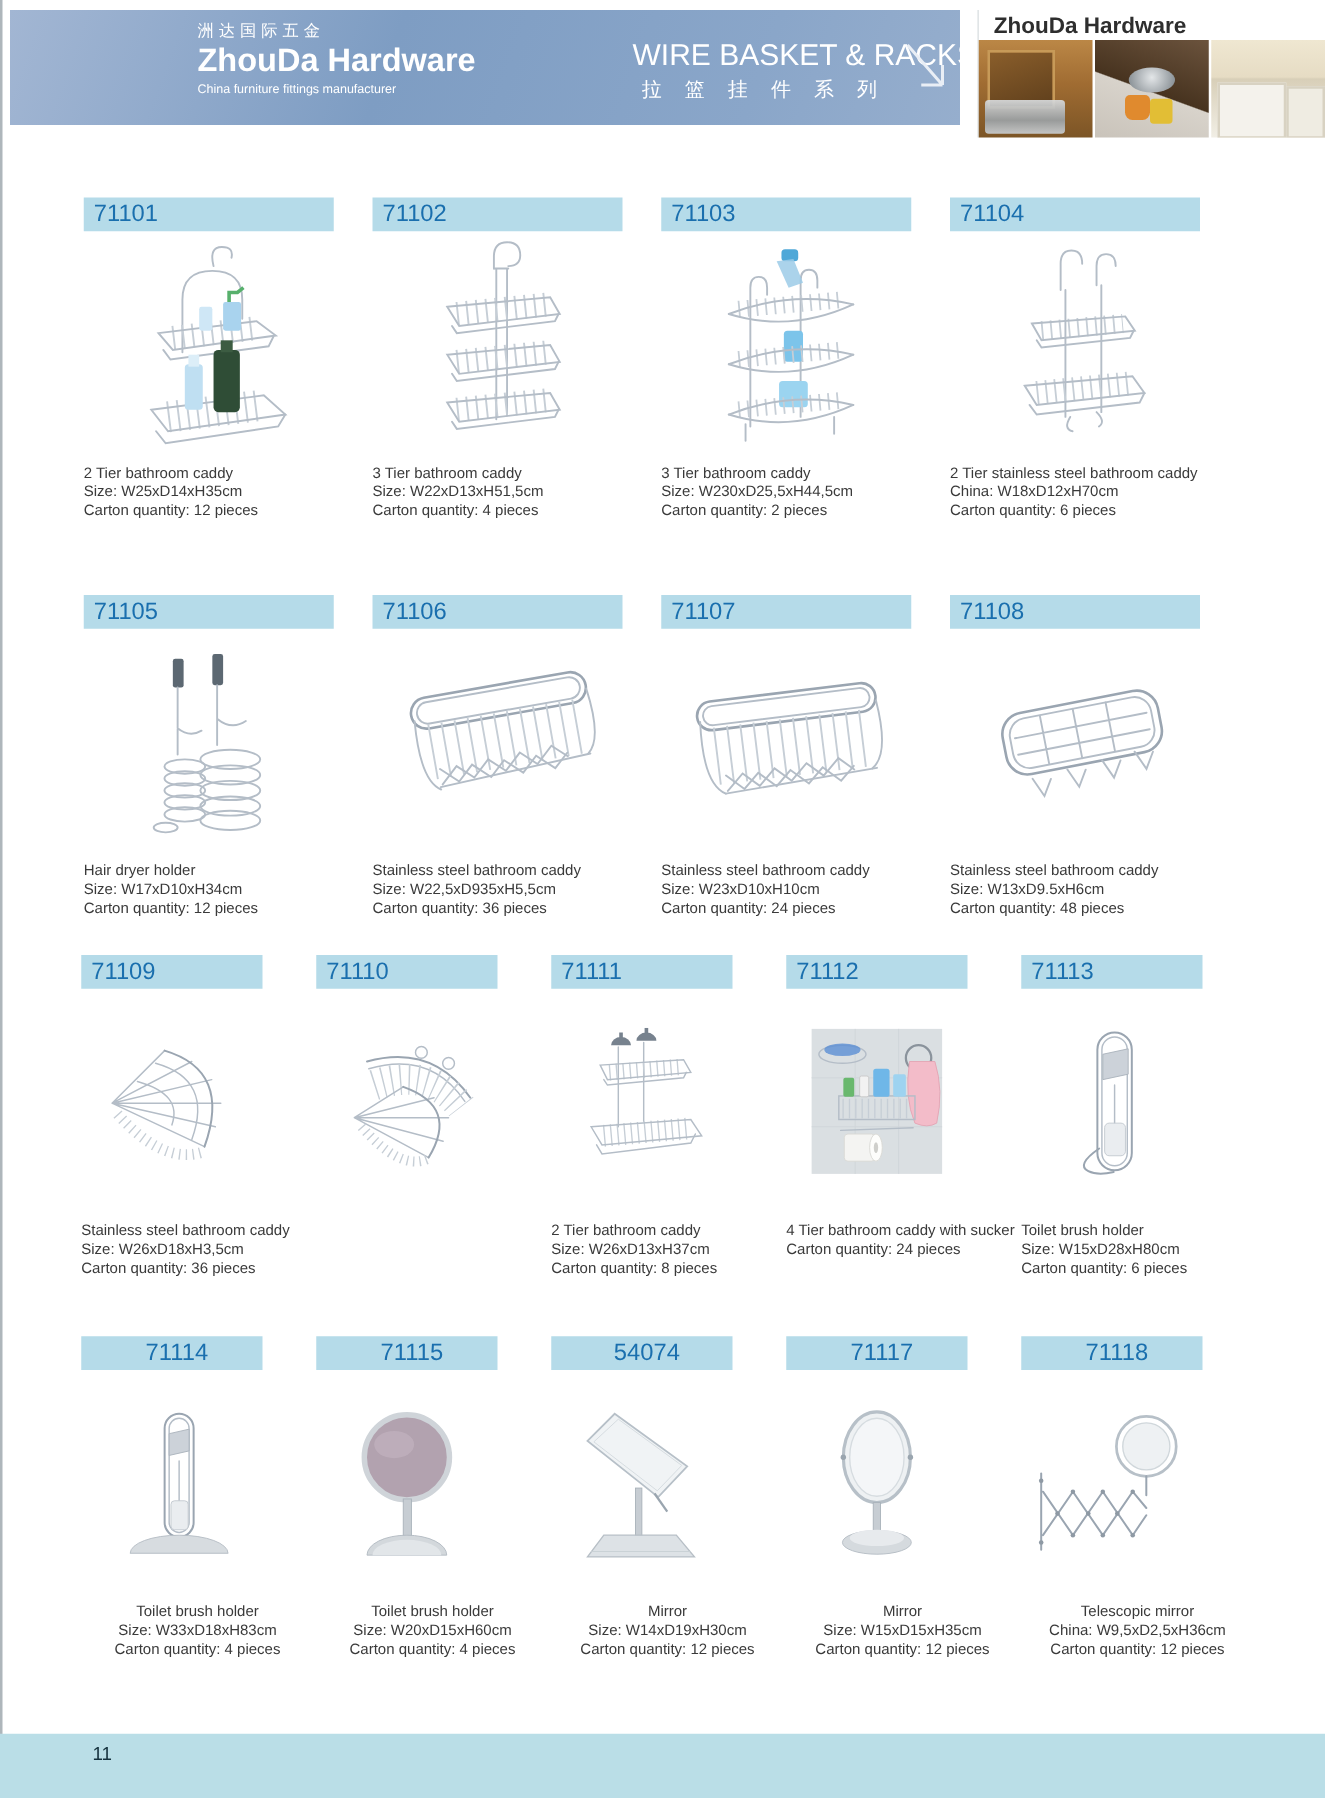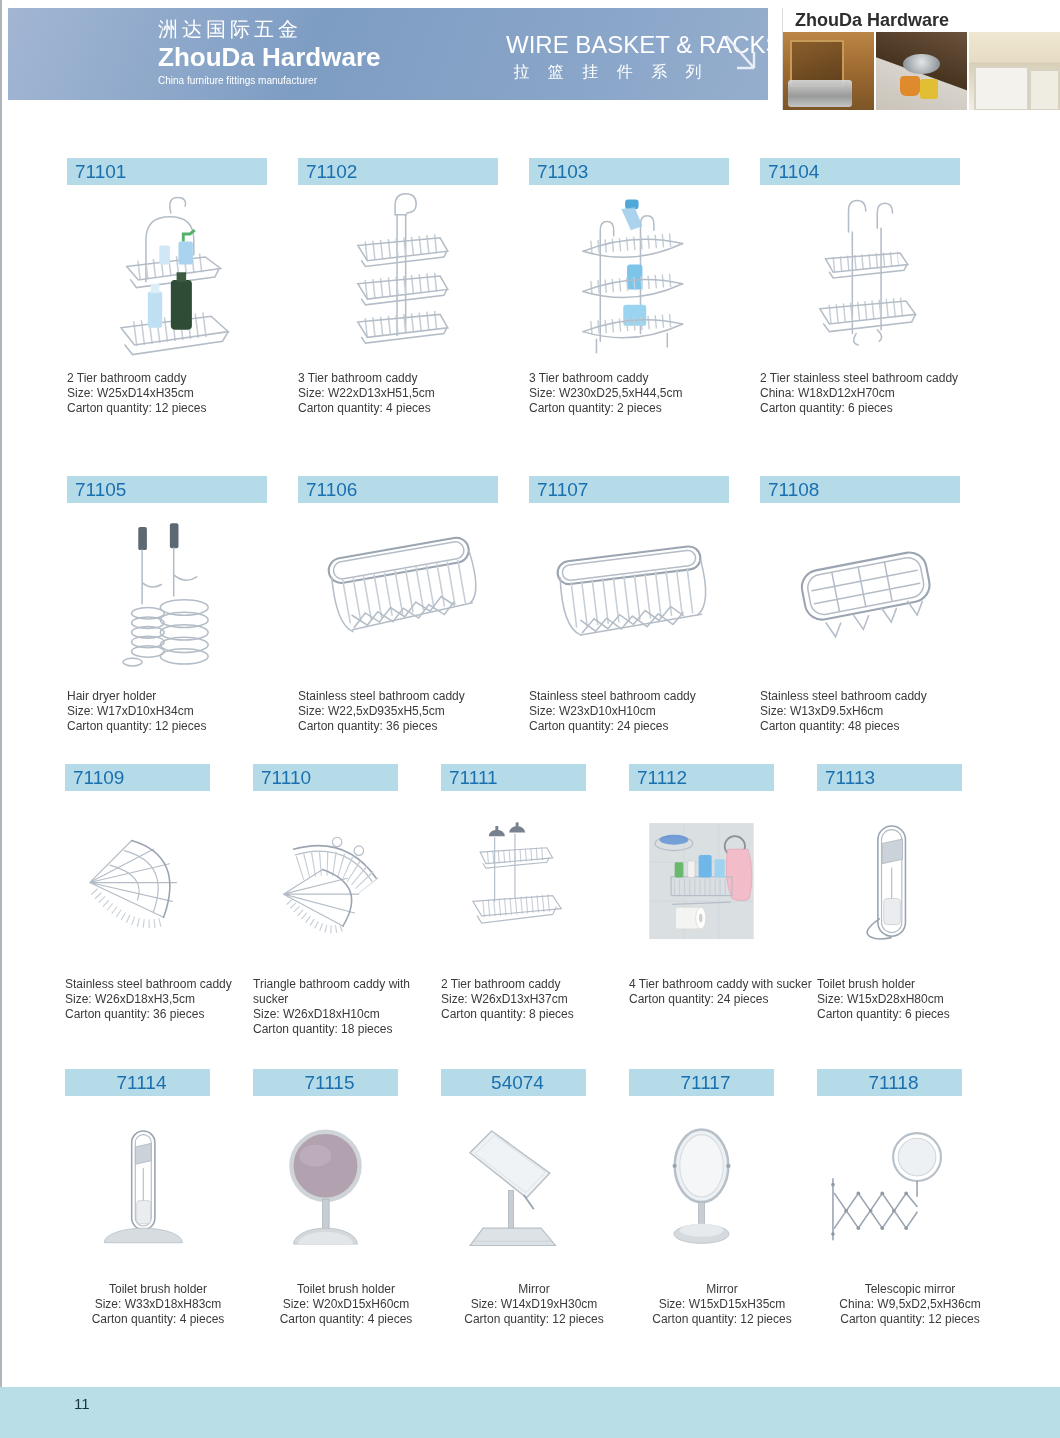--- a/index.html
+++ b/index.html
@@ -11,21 +11,21 @@
 
   
   .hdr { position:absolute; left:8px; top:8px; width:1052px; display:flex; align-items:flex-start; }
   .hdr-left {
     flex:0 0 760px; height:92px; position:relative;
     background:linear-gradient(110deg,#a2b6d3 0%,#7e9dc3 40%,#8aa6c9 78%,#96aecd 100%);
   }
   .logo { position:absolute; left:44px; top:6px; width:118px; text-align:center; }
   .logo-text { font-size:12.5px; font-weight:bold; font-style:italic; color:#151515; letter-spacing:0.5px; margin-top:1px; white-space:nowrap; }
   .brand { position:absolute; left:150px; top:8px; color:#ffffff; }
-  .brand-cn { font-size:20px; letter-spacing:4px; }
+  .brand-cn { font-size:13px; letter-spacing:4px; }
   .brand-en { font-size:26px; font-weight:bold; line-height:29px; }
   .brand-sub { font-size:10px; line-height:18px; }
   .series { position:absolute; left:498px; top:22px; width:210px; text-align:center; color:#ffffff; }
   .series-en { font-size:24px; line-height:30px; white-space:nowrap; }
   .series-cn { font-size:16px; letter-spacing:7px; margin-top:2px; white-space:nowrap; }
   .series-arrow { position:absolute; left:712px; top:24px; }
 
   .hdr-right { flex:1; height:102px; margin-left:14px; border-left:1px solid #d8dde0; background:#ffffff; display:flex; flex-direction:column; }
   .hdr-right-title { height:24px; line-height:24px; padding-left:12px; font-size:18px; font-weight:bold; color:#2e2e2e; }
   .hdr-photos { flex:1; display:flex; gap:2px; }
@@ -330,25 +330,20 @@
       <svg viewBox="0 0 200 188">
         <path class="w2" d="M56,46 Q128,26 170,86"></path>
         <path class="w" d="M58,54 Q126,34 164,90"></path>
         <circle cx="116" cy="36" r="6.5" class="w" fill="#e8edf1"></circle>
         <circle cx="146" cy="48" r="6.5" class="w" fill="#e8edf1"></circle>
         <path class="comb" d="M64,72 Q126,52 160,96" stroke-width="34" stroke-dasharray="1.6 8"></path>
         <path class="w" d="M42,108 L96,74 M42,108 L130,86 M42,108 L146,108 M42,108 L140,134 M42,108 L124,152"></path>
         <path class="w2" d="M96,74 Q158,96 124,152"></path>
         <path class="comb" d="M50,118 Q92,166 122,154" stroke-width="11" stroke-dasharray="1.5 5.5"></path>
       </svg>
-    </div>
-    <div class="desc">
-      <div>Triangle bathroom caddy with sucker</div>
-      <div>Size: W26xD18xH10cm</div>
-      <div>Carton quantity: 18 pieces</div>
     </div>
   </div>
 
   <div class="cell">
     <div class="bar"><span>71111</span></div>
     <div class="img">
       <svg viewBox="0 0 200 188">
         <path d="M66,28 a11,9 0 0 1 22,0 z" fill="#77828e"></path>
         <path d="M94,23 a11,9 0 0 1 22,0 z" fill="#77828e"></path>
         <rect x="75" y="14" width="4" height="6" fill="#77828e"></rect>

